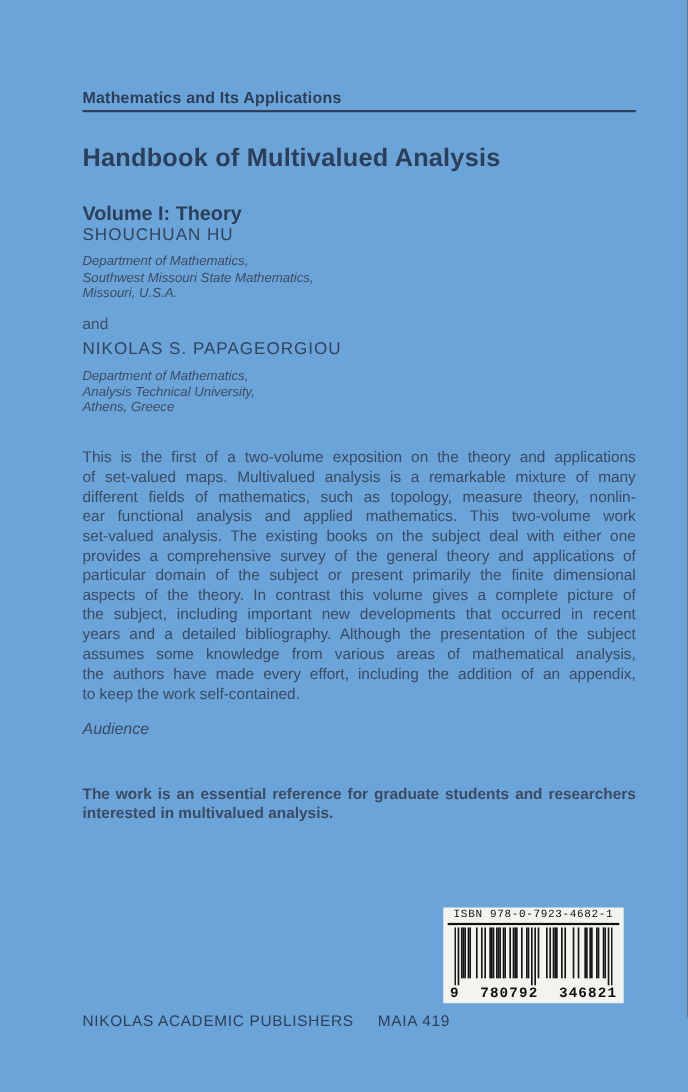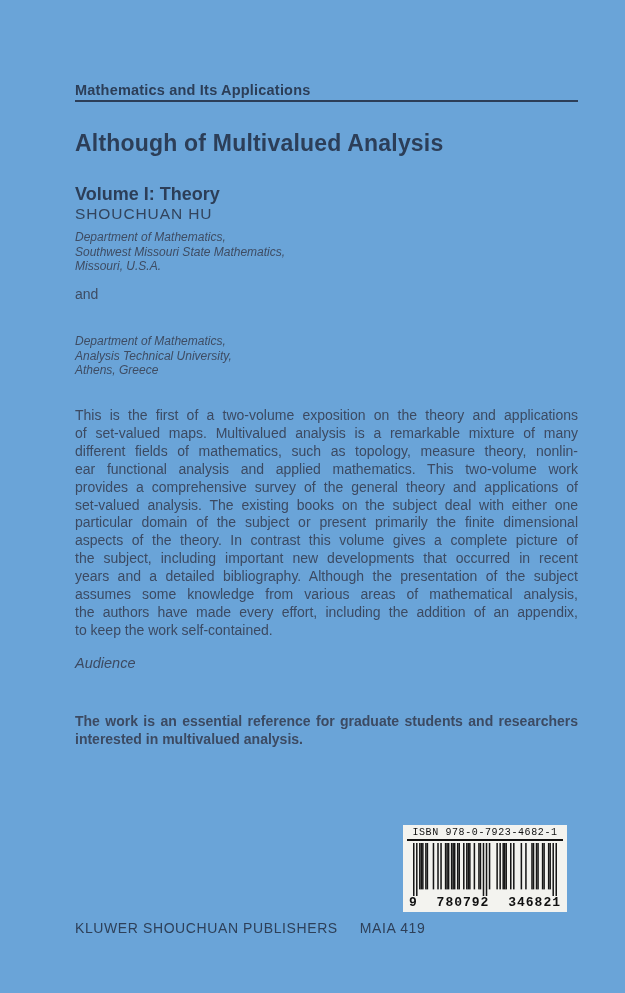--- a/index.html
+++ b/index.html
@@ -56,45 +56,46 @@
   }
 </style>
 </head>
 <body>
 
 <div class="cover">
 
   <div class="abs series">Mathematics and Its Applications</div>
   <div class="abs series-rule"></div>
 
-  <div class="abs title">Although of Multivalued Analysis</div>
+  <div class="abs title">Handbook of Multivalued Analysis</div>
   <div class="abs subtitle">Volume I: Theory</div>
 
   <div class="abs author-name author1">SHOUCHUAN HU</div>
   <div class="abs affil affil1">
     <div>Department of Mathematics,</div>
     <div>Southwest Missouri State Mathematics,</div>
     <div>Missouri, U.S.A.</div>
   </div>
 
   <div class="abs conjunction">and</div>
 
+  <div class="abs author-name author2">NIKOLAS S. PAPAGEORGIOU</div>
   <div class="abs affil affil2">
     <div>Department of Mathematics,</div>
     <div>Analysis Technical University,</div>
     <div>Athens, Greece</div>
   </div>
 
   <div class="abs body-text">
     <div class="line">This is the first of a two-volume exposition on the theory and applications</div>
     <div class="line">of set-valued maps. Multivalued analysis is a remarkable mixture of many</div>
     <div class="line">different fields of mathematics, such as topology, measure theory, nonlin-</div>
     <div class="line">ear functional analysis and applied mathematics. This two-volume work</div>
+    <div class="line">set-valued analysis. The existing books on the subject deal with either one</div>
     <div class="line">provides a comprehensive survey of the general theory and applications of</div>
-    <div class="line">set-valued analysis. The existing books on the subject deal with either one</div>
     <div class="line">particular domain of the subject or present primarily the finite dimensional</div>
     <div class="line">aspects of the theory. In contrast this volume gives a complete picture of</div>
     <div class="line">the subject, including important new developments that occurred in recent</div>
     <div class="line">years and a detailed bibliography. Although the presentation of the subject</div>
     <div class="line">assumes some knowledge from various areas of mathematical analysis,</div>
     <div class="line">the authors have made every effort, including the addition of an appendix,</div>
     <div class="line noj">to keep the work self-contained.</div>
   </div>
 
   <div class="abs aud-label">Audience</div>
@@ -156,17 +157,17 @@
         <rect x="94" y="0" width="1" height="56" fill="#161616"></rect>
       </svg>
     <div class="bc-digits">
       <span>9</span>
       <span>780792</span>
       <span>346821</span>
     </div>
   </div>
 
   <div class="abs publisher-line">
-    <span>KLUWER SHOUCHUAN PUBLISHERS</span>
+    <span>NIKOLAS ACADEMIC PUBLISHERS</span>
     <span>MAIA 419</span>
   </div>
 
 </div>
 
 </body></html>

